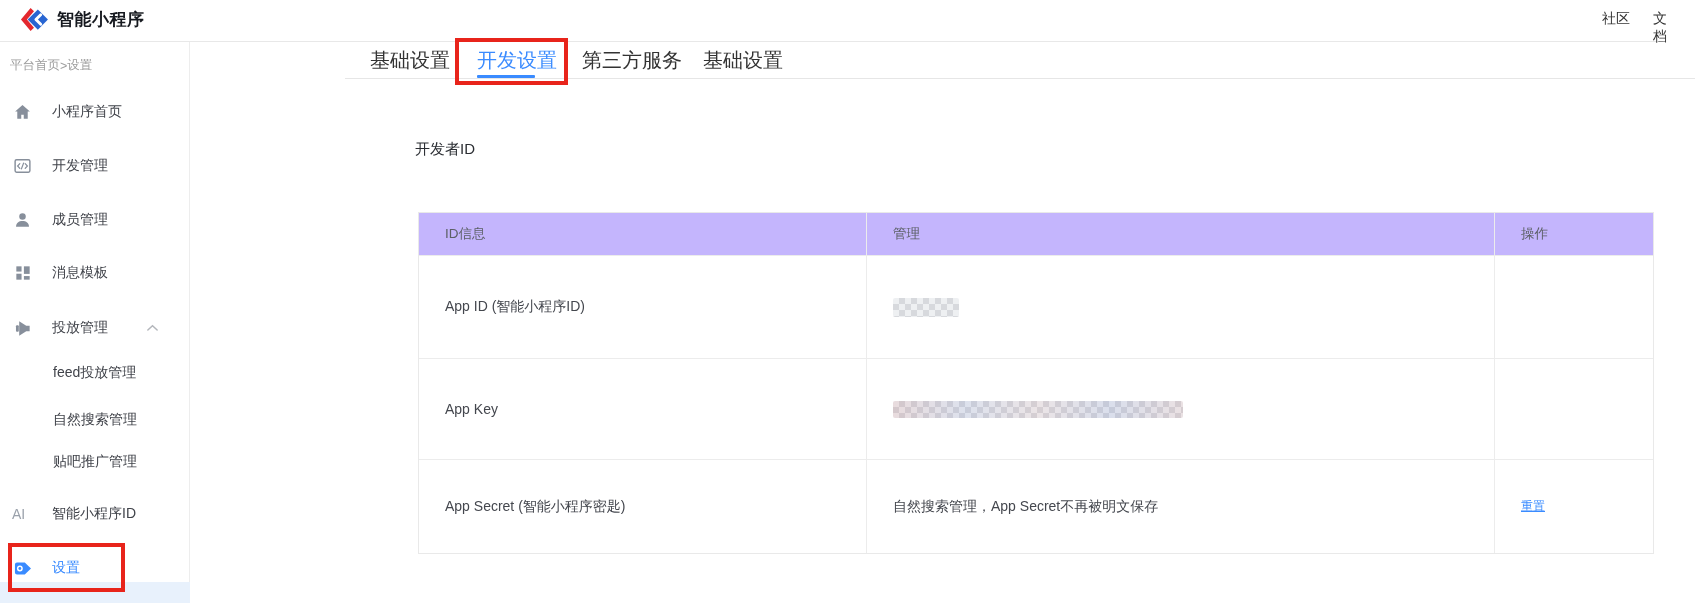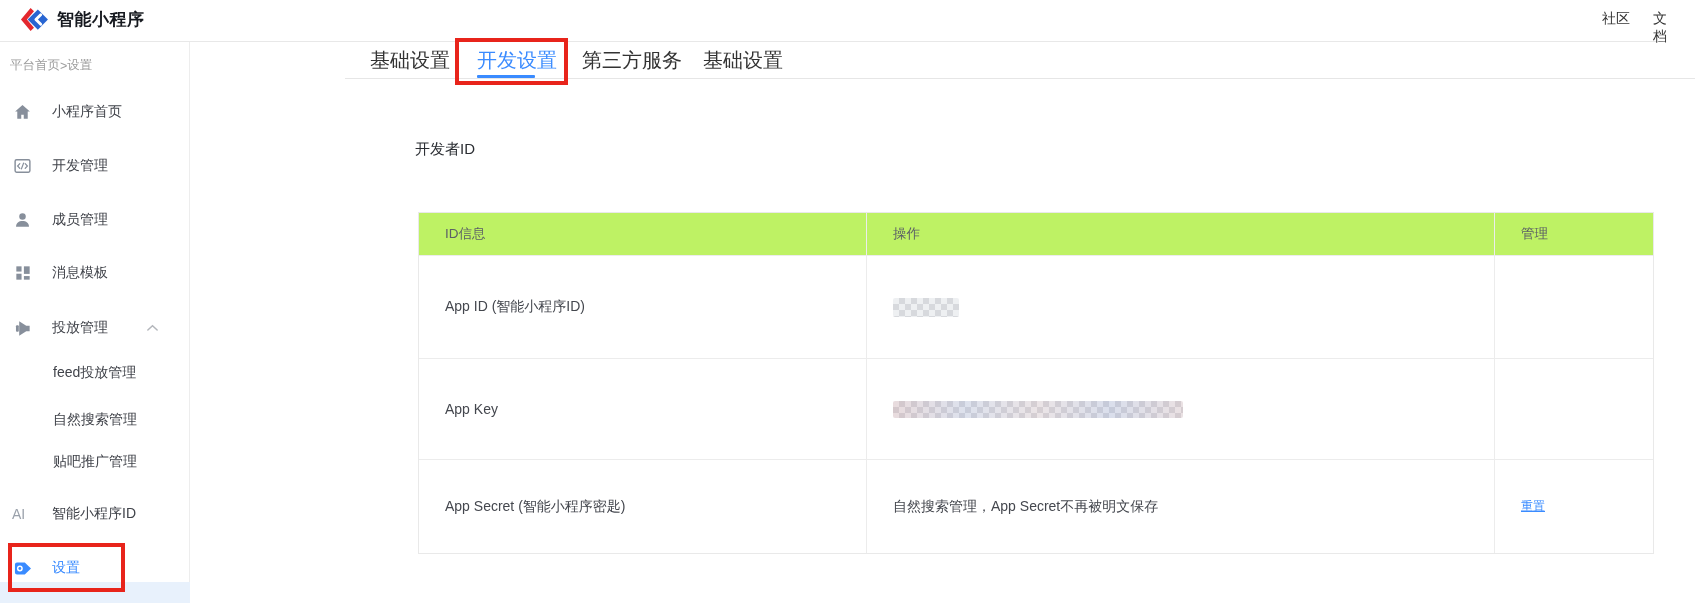--- a/index.html
+++ b/index.html
@@ -38,21 +38,21 @@
   .redbox.tab-box{left:455px;top:38px;width:113px;height:47px;}
   .redbox.side-box{left:8px;top:543px;width:117px;height:49px;}
   
   .section-title{position:absolute;left:415px;top:140px;font-size:15px;font-weight:500;color:#2b2e33;}
   .dev-table{
     position:absolute;left:418px;top:212px;width:1236px;height:342px;
     border:1px solid #e9e9e9;box-sizing:border-box;background:#fff;
     display:grid;grid-template-columns:447px 628px 159px;grid-template-rows:42px 103px 101px 94px;
   }
   .cell{display:flex;align-items:center;padding-left:26px;box-sizing:border-box;border-top:1px solid #ececec;border-left:1px solid #ececec;overflow:hidden;}
-  .cell.r0{border-top:none;background:#bef264;color:#5c6066;font-size:13.5px;}
+  .cell.r0{border-top:none;background:#c4b5fd;color:#5c6066;font-size:13.5px;}
   .cell.c0{border-left:none;}
   .cell.body{font-size:14px;color:#44474e;}
   .reset-link{color:#3a8bff;text-decoration:underline;font-size:12px;cursor:pointer;}
   
   .blur{border-radius:2px;
     background-image:repeating-conic-gradient(#d7d9dd 0% 25%,#eef0f2 0% 50%);
     background-size:12px 12px;}
   .blur.short{width:66px;height:19px;}
   .blur.long{width:290px;height:17px;
     background-image:linear-gradient(90deg,rgba(193,73,73,.12),rgba(70,96,190,.10) 25%,rgba(193,73,73,.07) 50%,rgba(70,96,190,.12) 75%,rgba(193,73,73,.09)),
@@ -184,22 +184,22 @@
   <span class="tab" style="left:582px">第三方服务</span>
   <span class="tab" style="left:703px">基础设置</span>
   <div class="tab-underline"></div>
   <div class="redbox tab-box"></div>
 
   <div class="section-title">开发者ID</div>
 
   <div class="dev-table">
 
     <div class="cell r0 c0">ID信息</div>
+    <div class="cell r0">管理</div>
     <div class="cell r0">操作</div>
-    <div class="cell r0">管理</div>
 
     <div class="cell body c0">App ID (智能小程序ID)</div>
     <div class="cell body">
       <div class="blur short"></div>
     </div>
     <div class="cell body"></div>
 
     <div class="cell body c0">App Key</div>
     <div class="cell body">
       <div class="blur long"></div>

